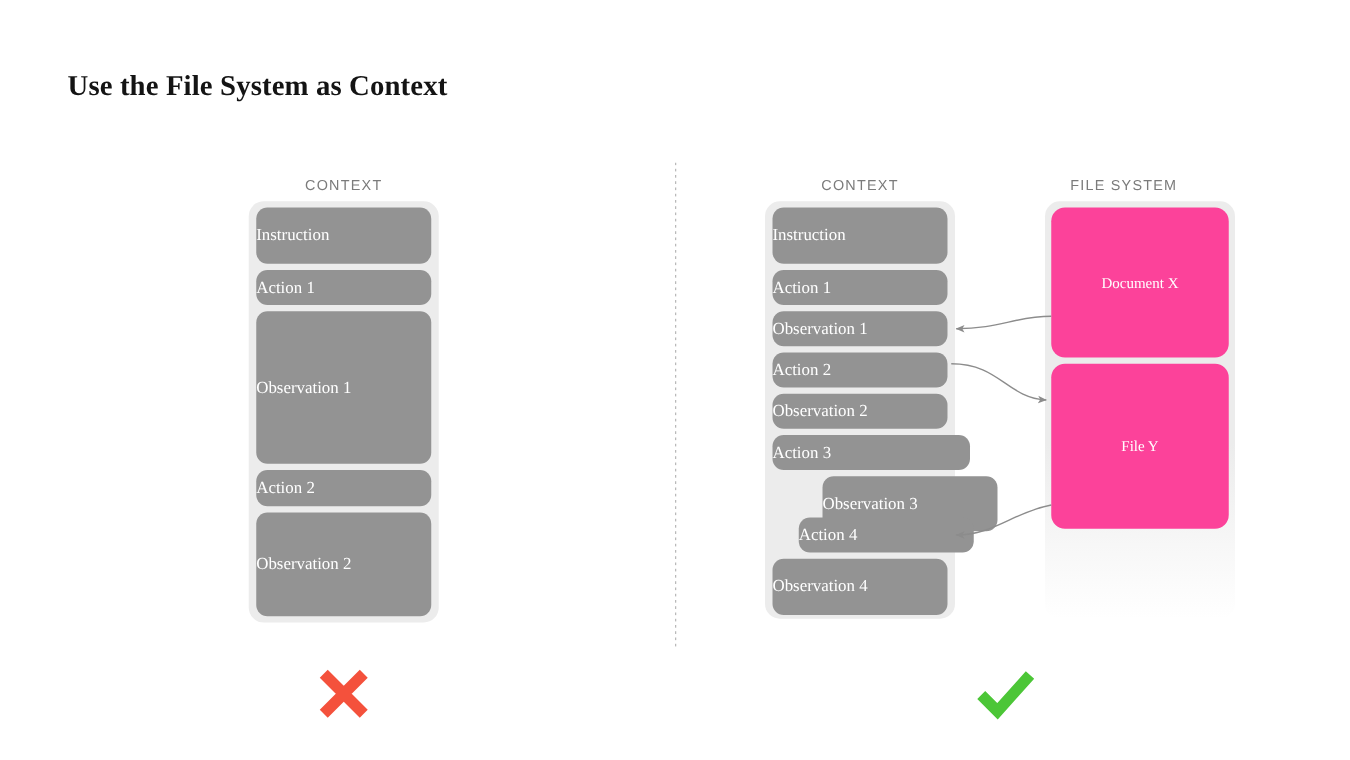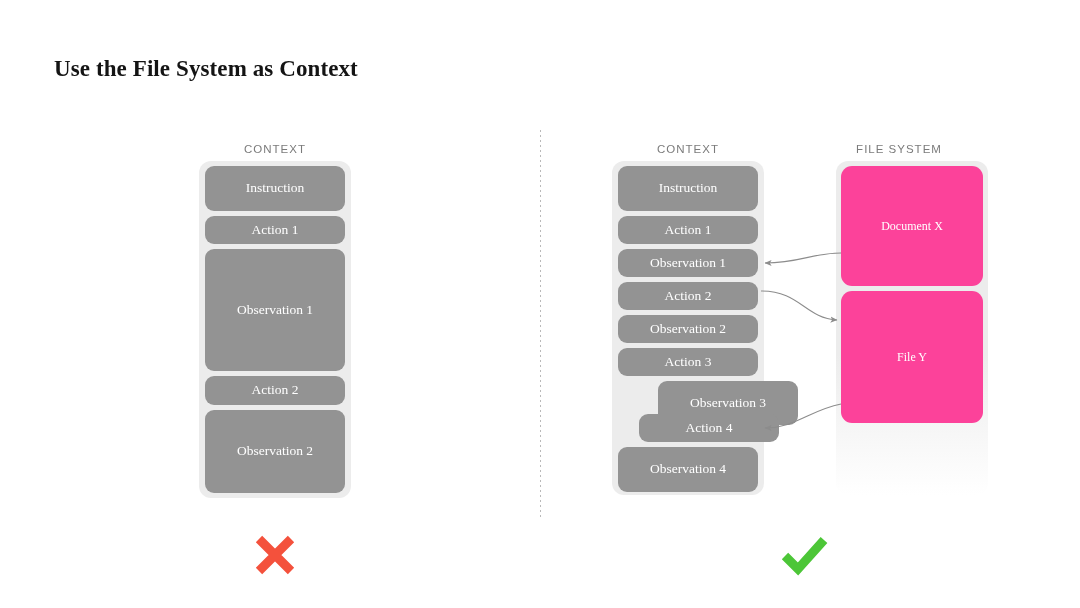--- a/index.html
+++ b/index.html
@@ -50,21 +50,20 @@
 
   .block {
     position: absolute;
     background: #939393;
     border-radius: 9px;
     color: #ffffff;
     font-family: "Liberation Serif", serif;
     font-size: 13.5px;
     display: flex;
     align-items: center;
-    justify-content: center;
     box-sizing: border-box;
     text-align: center;
     line-height: 1.1;
   }
 
   .fileblock {
     position: absolute;
     background: #fc429a;
     border-radius: 11px;
     color: #ffffff;
@@ -144,21 +143,21 @@
 </div>
 <div class="block" style="left:618px; top:249px; width:140px; height:28px;">
   <span>Observation 1</span>
 </div>
 <div class="block" style="left:618px; top:282px; width:140px; height:28px;">
   <span>Action 2</span>
 </div>
 <div class="block" style="left:618px; top:315px; width:140px; height:28px;">
   <span>Observation 2</span>
 </div>
-<div class="block" style="left:618px; top:348px; width:140px; height:28px;">
+<div class="block" style="left:618px; top:348px; width:158px; height:28px;">
   <span>Action 3</span>
 </div>
 <div class="block" style="left:618px; top:381px; width:140px; height:44px;margin-left:40px;">
   <span>Observation 3</span>
 </div>
 <div class="block" style="left:618px; top:414px; width:140px; height:28px;margin-left:21px;">
   <span>Action 4</span>
 </div>
 <div class="block" style="left:618px; top:447px; width:140px; height:45px;">
   <span>Observation 4</span>

